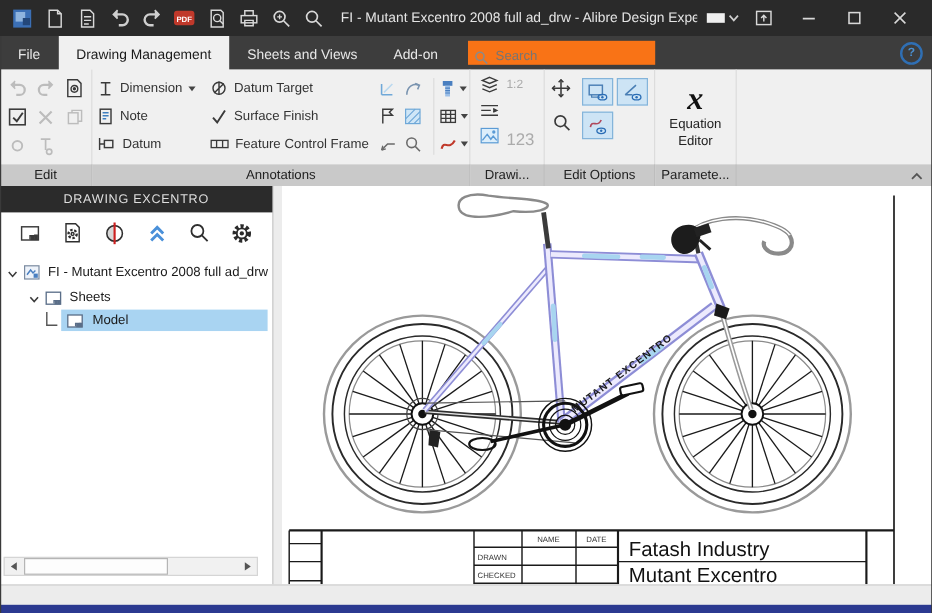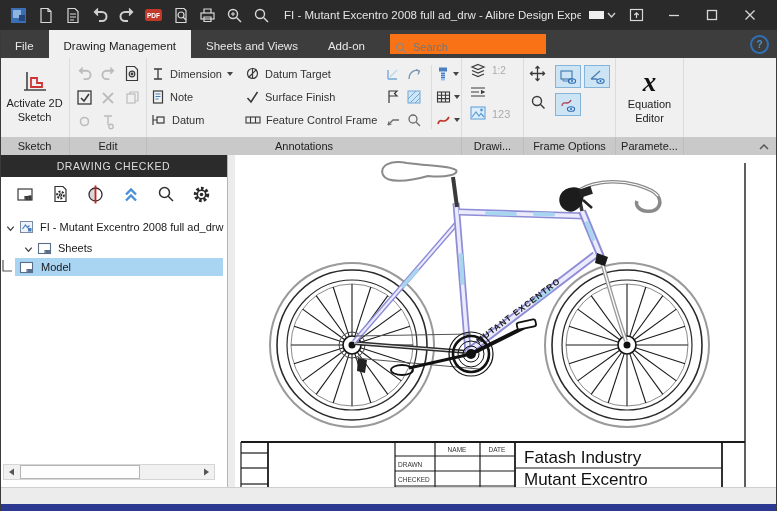--- a/index.html
+++ b/index.html
@@ -195,34 +195,20 @@
       </span>
       <input type="text" placeholder="Search" style="">
     </div>
     <div class="helpbtn">
         <span>?</span>
       </div>
   </div>
 
   <div class="ribbon">
 
-    <div class="rgroup" style="width:70px">
-      <div class="rg-content">
-        <div class="bigbtn">
-          <span>
-            <svg width="26" height="24" viewBox="0 0 26 24" fill="none">
-                <path d="M5,2 V20 M2,20 H24" stroke="#444" stroke-width="1.6"></path>
-                <path d="M9,17 V8 h6 v5 h5 v4 z" stroke="#cc3333" stroke-width="1.8"></path>
-              </svg>
-          </span>
-          <span>Activate 2D Sketch</span>
-        </div>
-      </div>
-      <div class="rg-label">Sketch</div>
-    </div>
 
     <div class="rgroup" style="width:77px">
       <div class="rg-content">
         <div class="edit-grid">
           <span>
               <svg width="17" height="15" viewBox="0 0 18 16" fill="none" stroke="#bcbcbc" stroke-width="2">
                 <path d="M4,5 h7 a4.5,4.5 0 0 1 0,9 h-3"></path>
                 <path d="M7,1.5 L3.5,5 L7,8.5" fill="#bcbcbc" stroke-width="1.2"></path>
               </svg>
             </span>
@@ -432,21 +418,21 @@
                 <svg width="16" height="14" viewBox="0 0 16 14">
                   <rect x="1" y="1" width="14" height="12" fill="#dceefb" stroke="#5b9bd5"></rect>
                   <path d="M2,11 l4,-5 3,4 2,-2.5 3,3.5" fill="none" stroke="#5b9bd5" stroke-width="1.2"></path>
                   <circle cx="11.5" cy="4" r="1.4" fill="#5b9bd5"></circle>
                 </svg>
               </span>
           </div>
           <div style="display:flex;flex-direction:column;gap:9px;padding-top:2px;">
             <span class="graytxt">1:2</span>
             <span style="height:14px"></span>
-            <span class="graytxt" style="font-size:11px">123</span>
+            <span class="graytxt" style="font-size:14px">123</span>
           </div>
         </div>
       </div>
       <div class="rg-label">Drawi...</div>
     </div>
 
     <div class="rgroup" style="width:92px">
       <div class="rg-content" style="align-items:flex-start;padding-top:7px;gap:9px;">
         <div style="display:flex;flex-direction:column;gap:12px;align-items:center;">
           <span>
@@ -484,21 +470,21 @@
             <span class="togglebtn">
               <svg width="18" height="16" viewBox="0 0 18 16" fill="none">
                   <path d="M3,9 C4,2 9,10 12,3" stroke="#b0485c" stroke-width="1.4"></path>
                   <ellipse cx="12" cy="12" rx="3.6" ry="2.3" stroke="#2a6db5" stroke-width="1.1"></ellipse>
                   <circle cx="12" cy="12" r="1" fill="#2a6db5"></circle>
                 </svg>
             </span>
           </div>
         </div>
       </div>
-      <div class="rg-label">Frame Options</div>
+      <div class="rg-label">Edit Options</div>
     </div>
 
     <div class="rgroup" style="width:68px">
       <div class="rg-content">
         <div class="bigbtn">
           <span class="xglyph">x</span>
           <span>Equation Editor</span>
         </div>
       </div>
       <div class="rg-label">Paramete...</div>
@@ -511,21 +497,21 @@
         <span>
           <svg width="12" height="9" viewBox="0 0 12 9" fill="none" stroke="#555" stroke-width="1.5">
               <path d="M2,7 L6,3 L10,7"></path>
             </svg>
         </span>
       </div>
     </div>
   </div>
 
   <div class="explorer">
-    <div class="exp-header">DRAWING CHECKED</div>
+    <div class="exp-header">DRAWING EXCENTRO</div>
     <div class="exp-toolbar">
       <span>
           <svg width="19" height="17" viewBox="0 0 19 17" fill="none" stroke="#3a3a3a" stroke-width="1.2">
             <rect x="2" y="3" width="14" height="11"></rect>
             <path d="M9,13.5 v-3 h5"></path>
             <rect x="10" y="11" width="2" height="2.5" fill="#3a3a3a"></rect>
             <rect x="13" y="10" width="2" height="3.5" fill="#3a3a3a"></rect>
           </svg>
         </span>
       <span>
@@ -587,21 +573,21 @@
         <span>
             <svg width="15" height="13" viewBox="0 0 15 13" fill="none" stroke="#5a6e88" stroke-width="1.1">
               <rect x="1.5" y="1.5" width="12" height="10" fill="#fff"></rect>
               <path d="M8,11 v-2.5 h5"></path>
               <rect x="9" y="9.3" width="1.6" height="1.8" fill="#5a6e88"></rect>
               <rect x="11.3" y="8.6" width="1.6" height="2.5" fill="#5a6e88"></rect>
             </svg>
           </span>
         <span class="lbl">Sheets</span>
       </div>
-      <div class="trow" style="">
+      <div class="trow" style="padding-left:36px">
         <span>
             <svg width="12" height="16" viewBox="0 0 12 16">
               <path d="M3,0 V11 H12" fill="none" stroke="#555" stroke-width="1.2"></path>
             </svg>
           </span>
         <span class="selbox">
           <span>
               <svg width="15" height="13" viewBox="0 0 15 13" fill="none" stroke="#5a6e88" stroke-width="1.1">
                 <rect x="1.5" y="1.5" width="12" height="10" fill="#fff"></rect>
                 <path d="M8,11 v-2.5 h5"></path>

